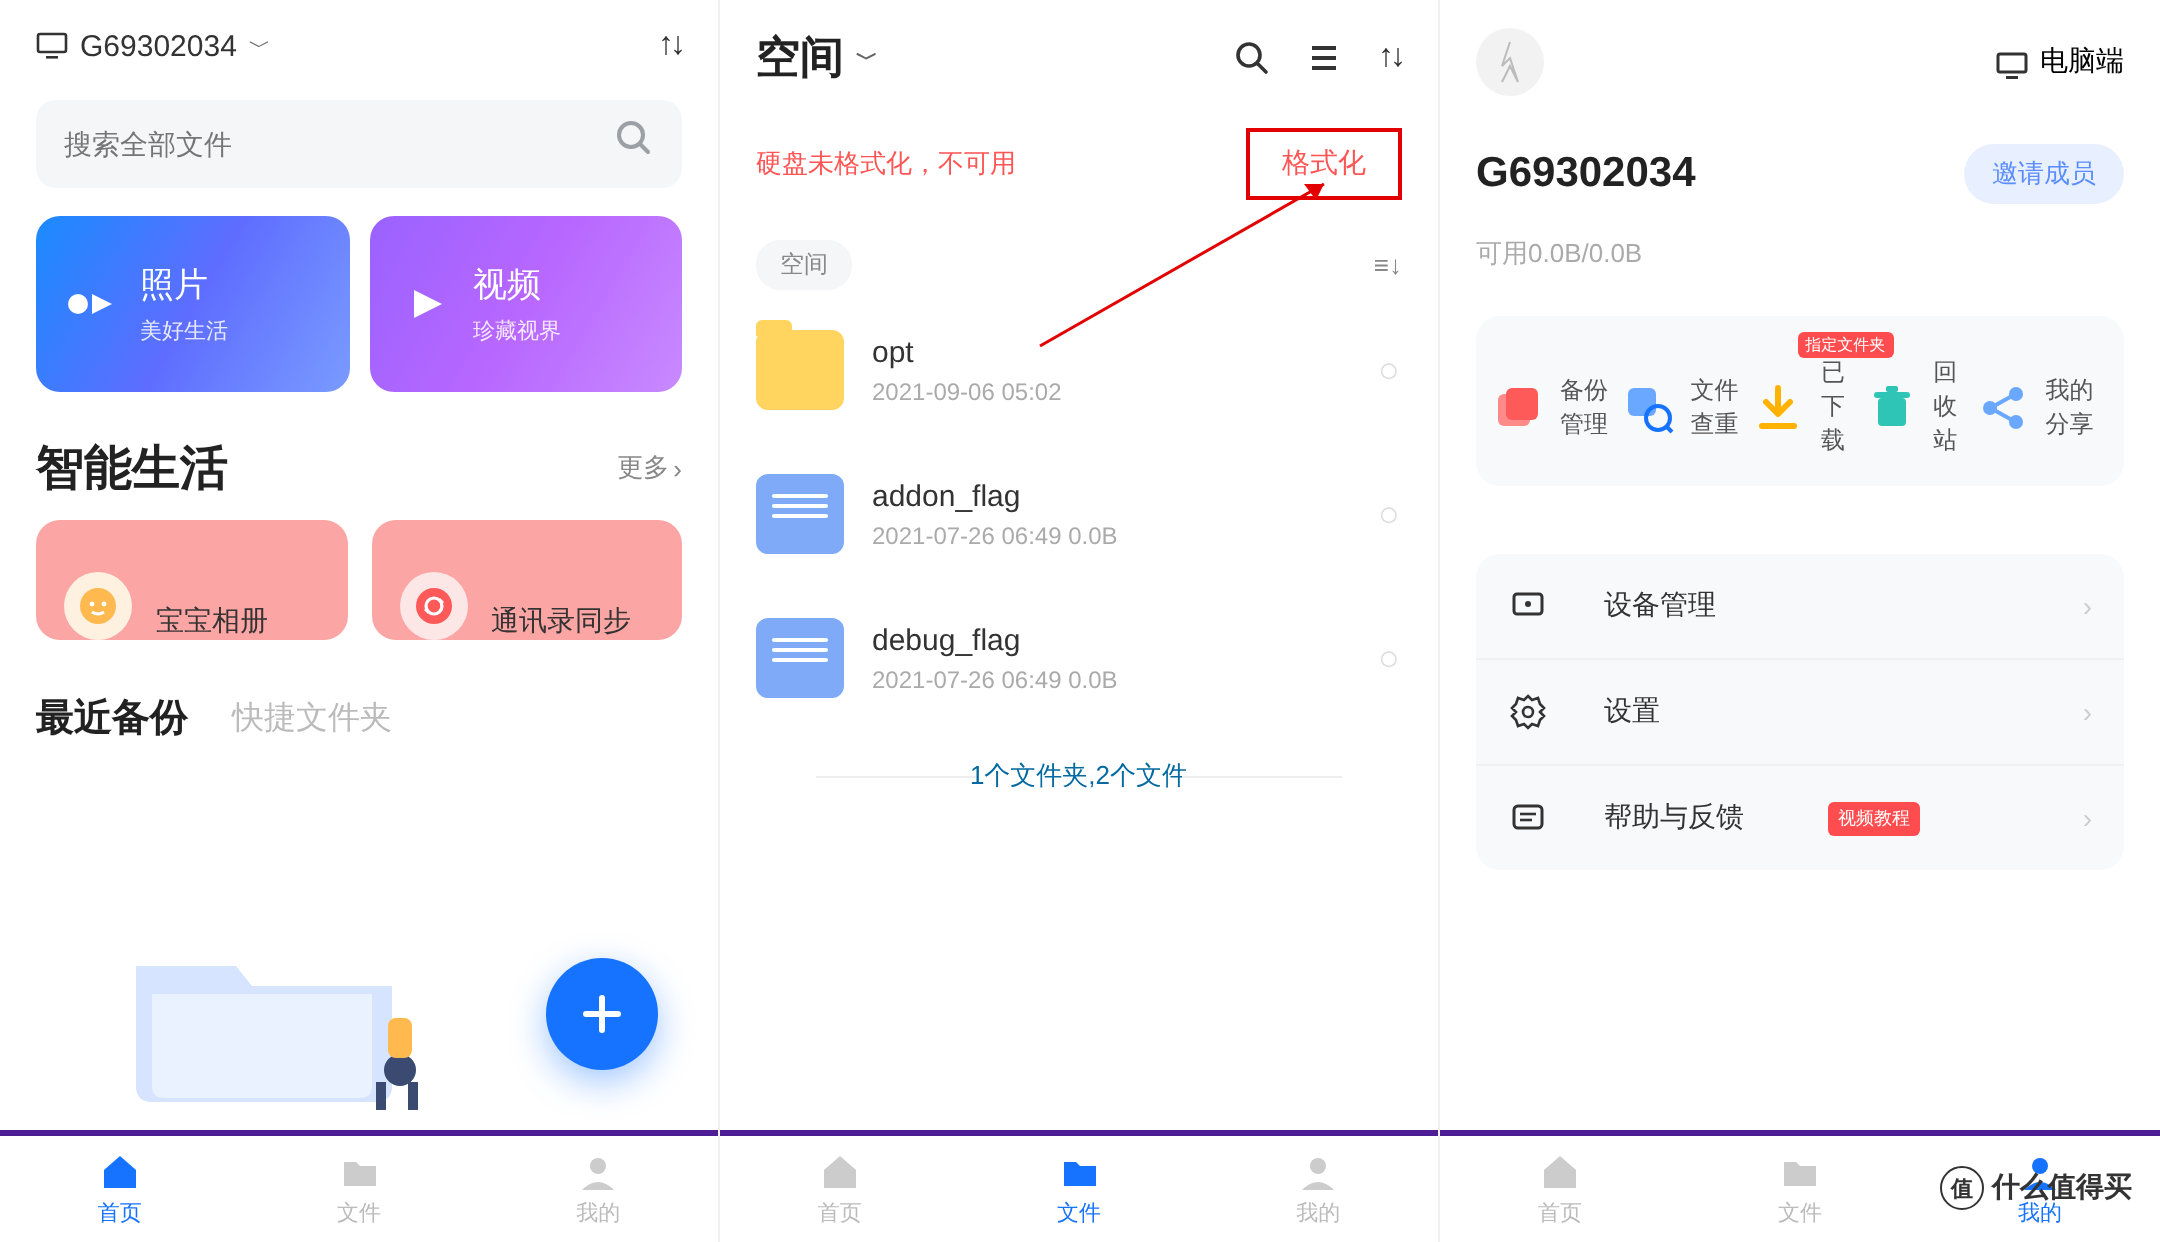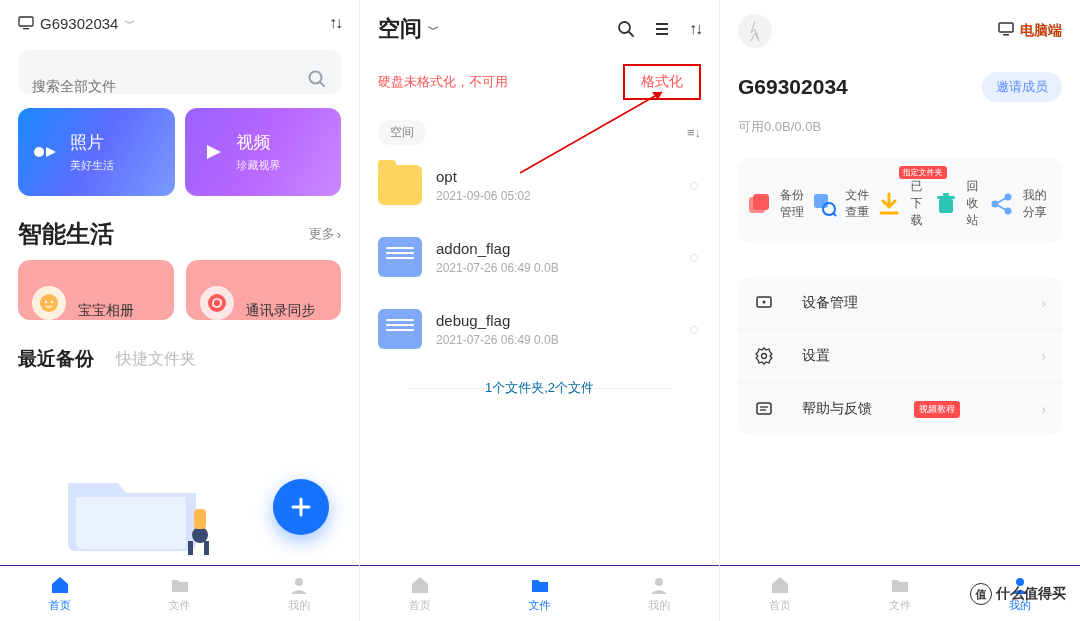--- a/index.html
+++ b/index.html
@@ -7,21 +7,21 @@
 .panel{position:relative;display:flex;flex-direction:column;height:100%;background:#fff}
 .p1{width:360px;border-right:1px solid #f0f0f0}
 .p2{width:360px;border-right:1px solid #f0f0f0}
 .p3{width:360px}
 
 
 .p1-head{display:flex;align-items:center;justify-content:space-between;padding:14px 18px 10px}
 .p1-title{display:flex;align-items:center;gap:6px;font-size:15px;color:#333}
 .chev{font-size:11px;color:#666}
 .transfer-icon{font-weight:700;color:#333;letter-spacing:-2px}
-.search-wrap{margin:8px 18px 14px;background:#f4f6f8;border-radius:10px;height:44px;display:flex;align-items:flex-end;padding:0 14px}
+.search-wrap{margin:8px 18px 14px;background:#f4f6f8;border-radius:10px;height:44px;display:flex;align-items:center;padding:0 14px}
 .search-wrap input{border:none;background:transparent;outline:none;flex:1;font-size:14px;color:#999}
 .search-icon{color:#9aa0a6;font-size:20px}
 .cards{display:flex;gap:10px;padding:0 18px}
 .card{flex:1;height:88px;border-radius:12px;padding:28px 14px;display:flex;align-items:center;gap:10px;color:#fff}
 .card-blue{background:linear-gradient(120deg,#1a8bff,#5e6dff,#7a9bff)}
 .card-purple{background:linear-gradient(120deg,#9a62ff,#b867ff,#c88aff)}
 .card-ico{width:28px}
 .card-title{font-size:17px;font-weight:500}
 .card-sub{font-size:11px;opacity:.85;margin-top:4px}
 .sec-head{display:flex;align-items:center;justify-content:space-between;padding:22px 18px 10px}
@@ -59,38 +59,38 @@
 .fname{font-size:15px;color:#333}
 .fsub{font-size:12px;color:#aaa;margin-top:4px}
 .fdot{width:12px;color:#ddd;font-size:18px}
 .fsummary{text-align:center;color:#0369a1;font-size:13px;padding:14px 0;position:relative}
 .fsummary::before,.fsummary::after{content:"";position:absolute;top:50%;width:80px;height:1px;background:#eee}
 .fsummary::before{left:30px}.fsummary::after{right:30px}
 
 
 .p3-head{display:flex;align-items:center;justify-content:space-between;padding:14px 18px}
 .avatar{width:34px;height:34px;border-radius:50%;background:#f2f2f2;display:flex;align-items:center;justify-content:center;color:#aaa}
-.pc-tag{display:flex;align-items:flex-start;gap:6px;font-size:14px;font-weight:700;color:#c2410c}
+.pc-tag{display:flex;align-items:flex-end;gap:6px;font-size:14px;font-weight:400;color:#000000}
 .p3-id-row{display:flex;align-items:center;justify-content:space-between;padding:10px 18px}
 .p3-id{font-size:21px;font-weight:600;color:#222}
 .invite{background:#e8f0ff;color:#5a8dff;font-size:13px;padding:6px 14px;border-radius:16px}
 .usage{font-size:13px;color:#aaa;padding:6px 18px 14px}
 .tool-grid{margin:8px 18px;background:#f8f9fb;border-radius:12px;padding:20px 8px 14px;display:flex;justify-content:space-around;position:relative}
 .tool{display:flex;flex-direction:row;align-items:center;gap:8px;font-size:12px;color:#555;position:relative}
 .tool-ico{width:30px;height:30px;display:flex;align-items:center;justify-content:center}
 .tbadge{position:absolute;top:-12px;right:-14px;background:#ff4d4f;color:#fff;font-size:8px;padding:1px 4px;border-radius:3px;white-space:nowrap}
 .menu{margin:26px 18px 0;background:#f8f9fb;border-radius:12px}
 .mitem{display:flex;align-items:center;gap:28px;padding:16px 16px;font-size:14px;color:#333;position:relative}
 .mitem+.mitem{border-top:1px solid #eef0f3}
 .mico{width:20px;height:20px;display:flex;align-items:center;justify-content:center;color:#333}
 .mchev{margin-left:auto;color:#ccc;font-size:14px}
 .mbadge{background:#ff4d4f;color:#fff;font-size:9px;padding:2px 5px;border-radius:3px;margin-left:14px}
 
 
-.bnav{position:absolute;bottom:0;left:0;right:0;height:56px;border-top:1px solid #4c1d95;display:flex;background:#fff}
+.bnav{position:absolute;bottom:0;left:0;right:0;height:56px;border-top:3px solid #4c1d95;display:flex;background:#fff}
 .bitem{flex:1;display:flex;flex-direction:column;align-items:center;justify-content:center;gap:2px;font-size:11px;color:#bbb}
 .bitem.active{color:#1573ff}
 .bico{font-size:20px}
 
 .watermark{position:absolute;right:14px;bottom:16px;display:flex;align-items:center;gap:4px;font-size:14px;font-weight:700;color:#333;z-index:10}
 .watermark .wm-circle{width:22px;height:22px;border-radius:50%;border:1.5px solid #333;display:flex;align-items:center;justify-content:center;font-size:11px}
 </style>
 </head>
 <body>
 

